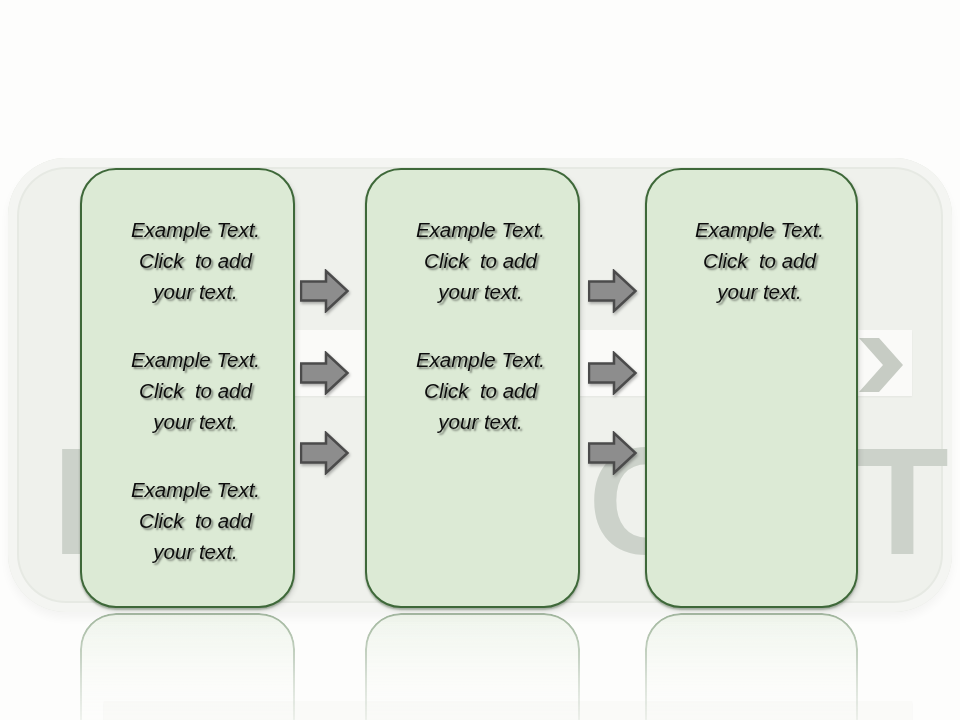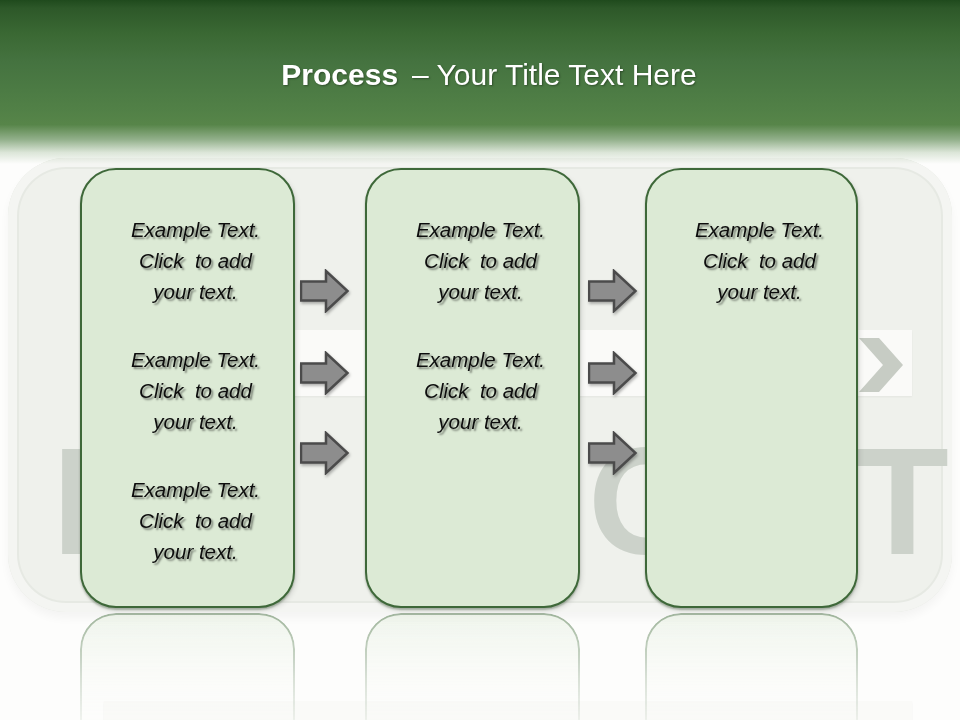--- a/index.html
+++ b/index.html
@@ -96,23 +96,20 @@
     <div class="wm-bar wm-bar-top"></div>
     <div class="wm-bar wm-bar-bottom"></div>
     <span class="wm-letter wm-p">P</span>
     <span class="wm-letter wm-o">O</span>
     <span class="wm-letter wm-t">T</span>
     <svg class="wm-chevron" width="48" height="54" viewBox="0 0 48 54">
       <polygon points="2,0 22,0 46,27 22,54 2,54 26,27" fill="#c7ccc4"></polygon>
     </svg>
   </div>
 
-  <div class="header">
-    <div class="slide-title"><span class="t-bold">Process</span><span class="t-rest">– Your Title Text Here</span></div>
-  </div>
 
   <div class="pbox pbox-1">
     <div class="pbox-content">
       <div class="tblock">
         <span class="tline">Example Text.</span>
         <span class="tline">Click  to add</span>
         <span class="tline">your text.</span>
       </div>
       <div class="tblock">
         <span class="tline">Example Text.</span>

